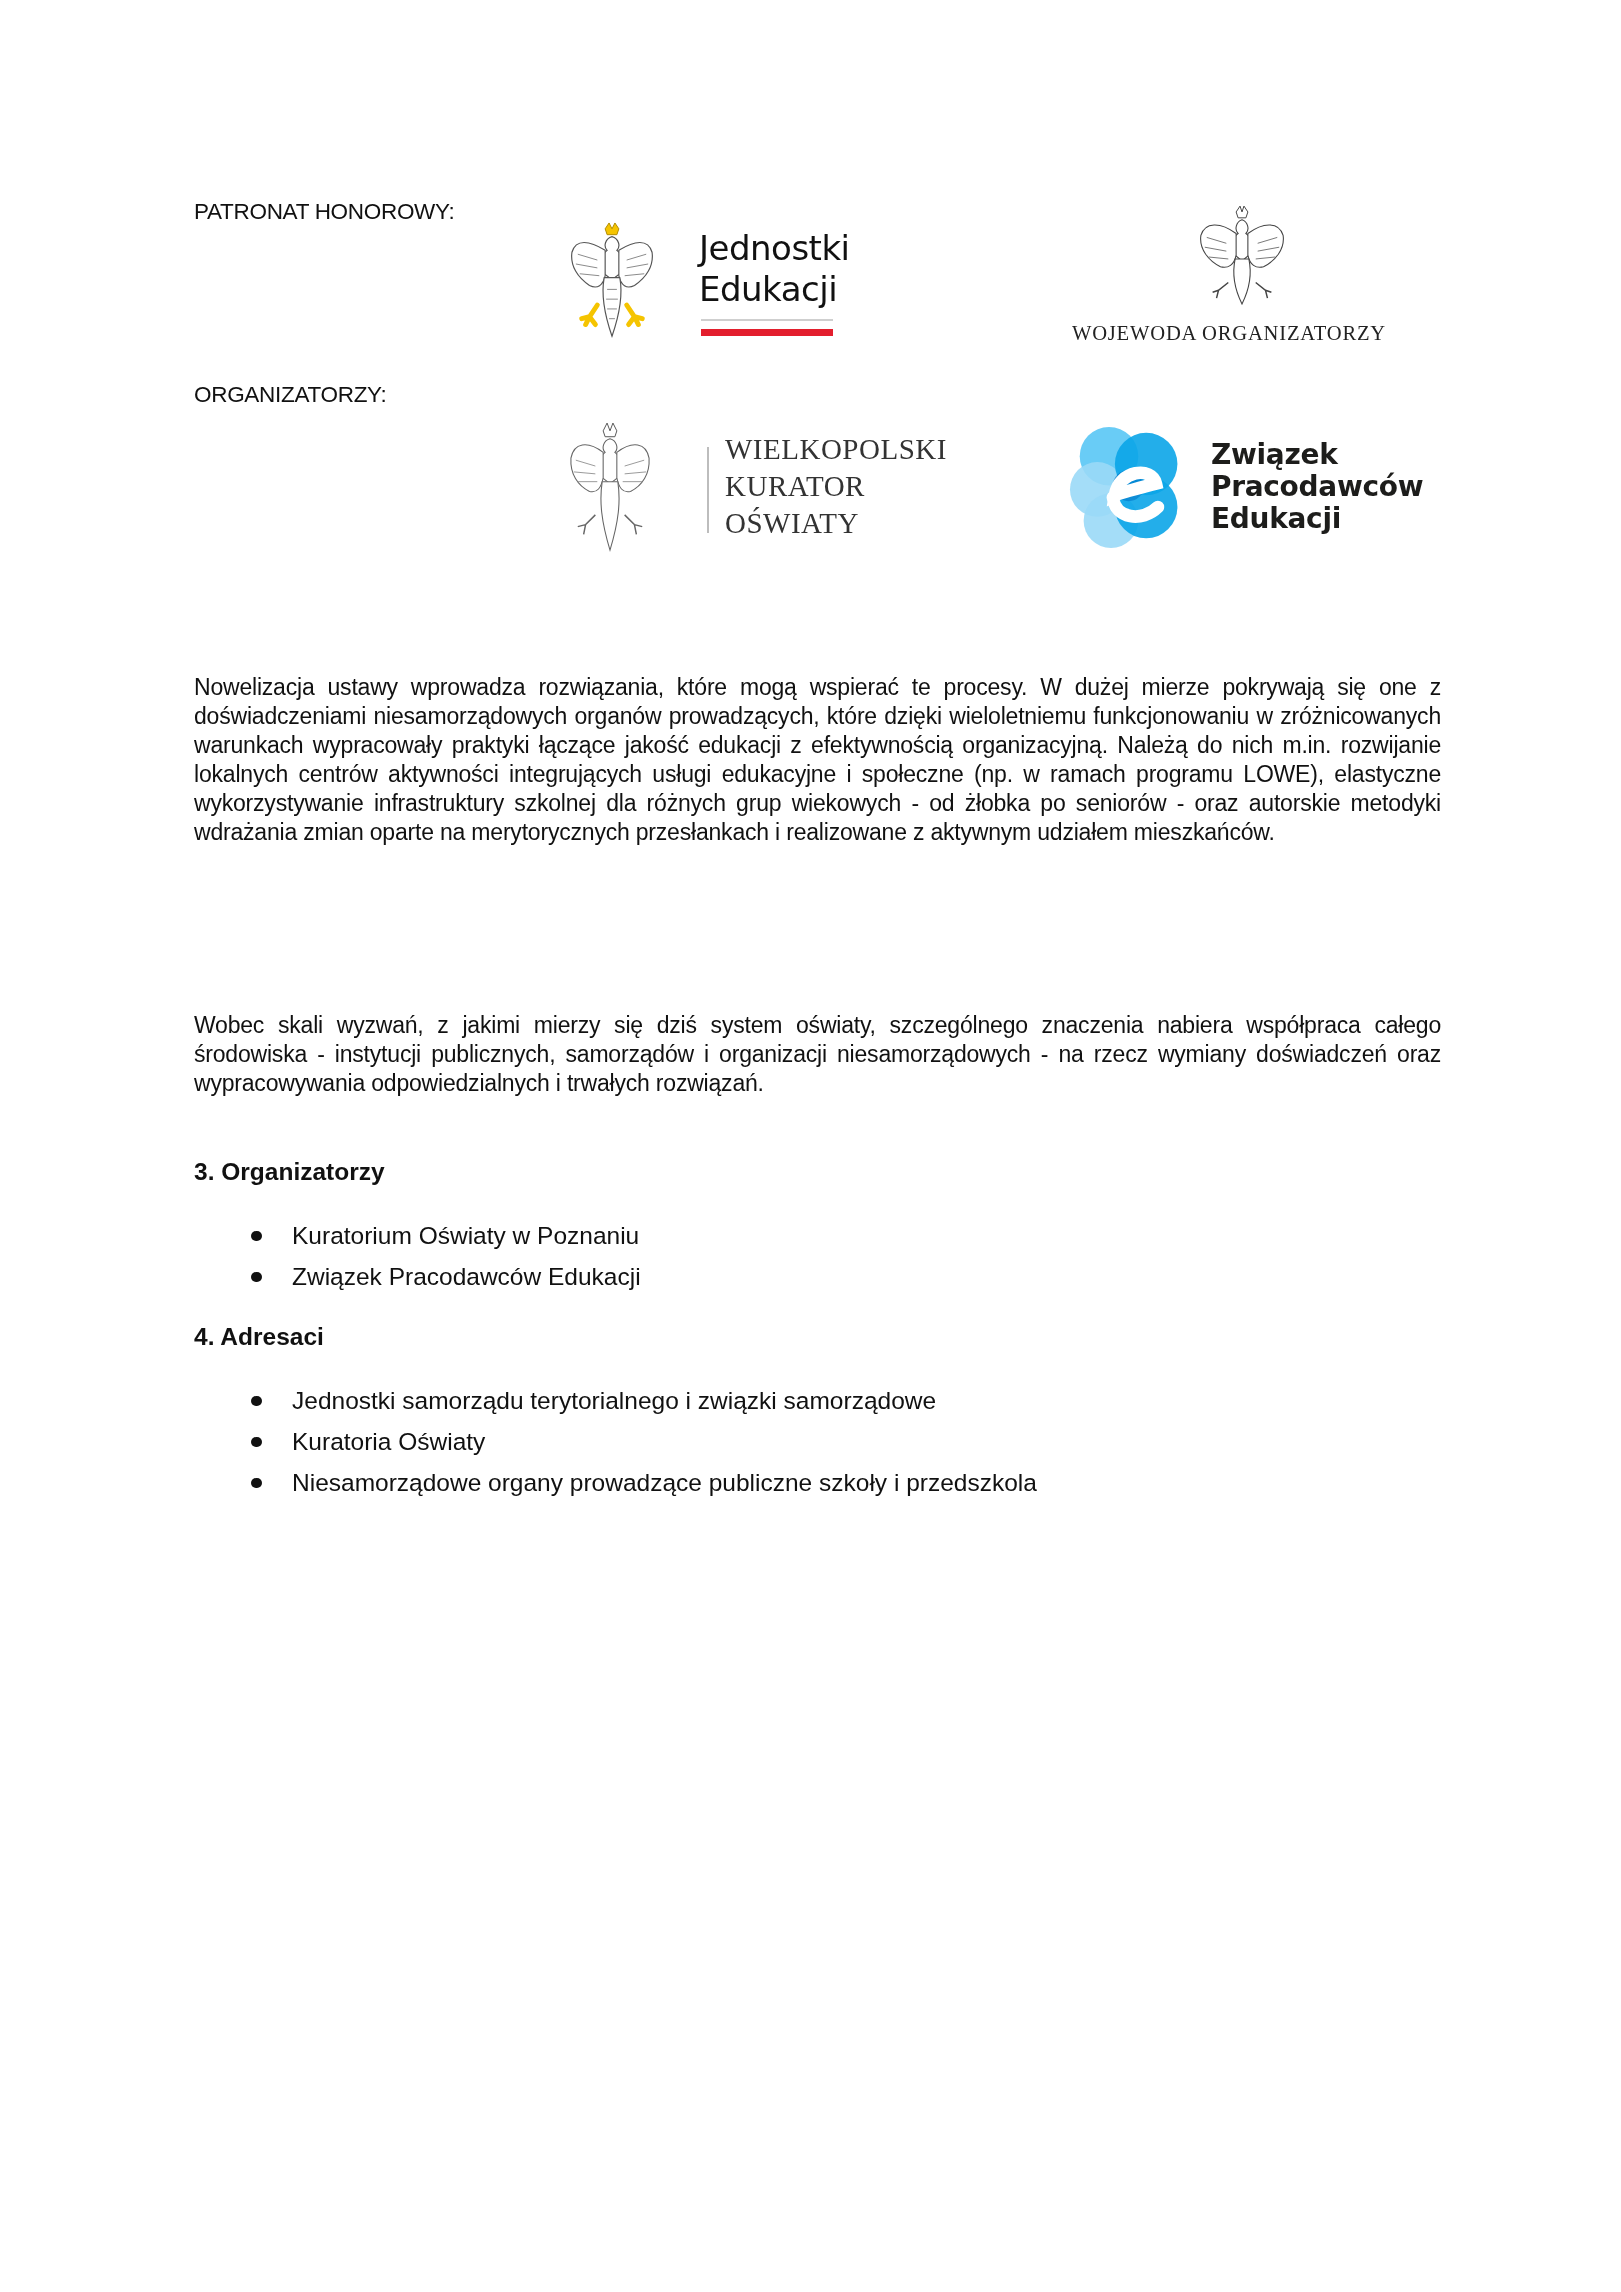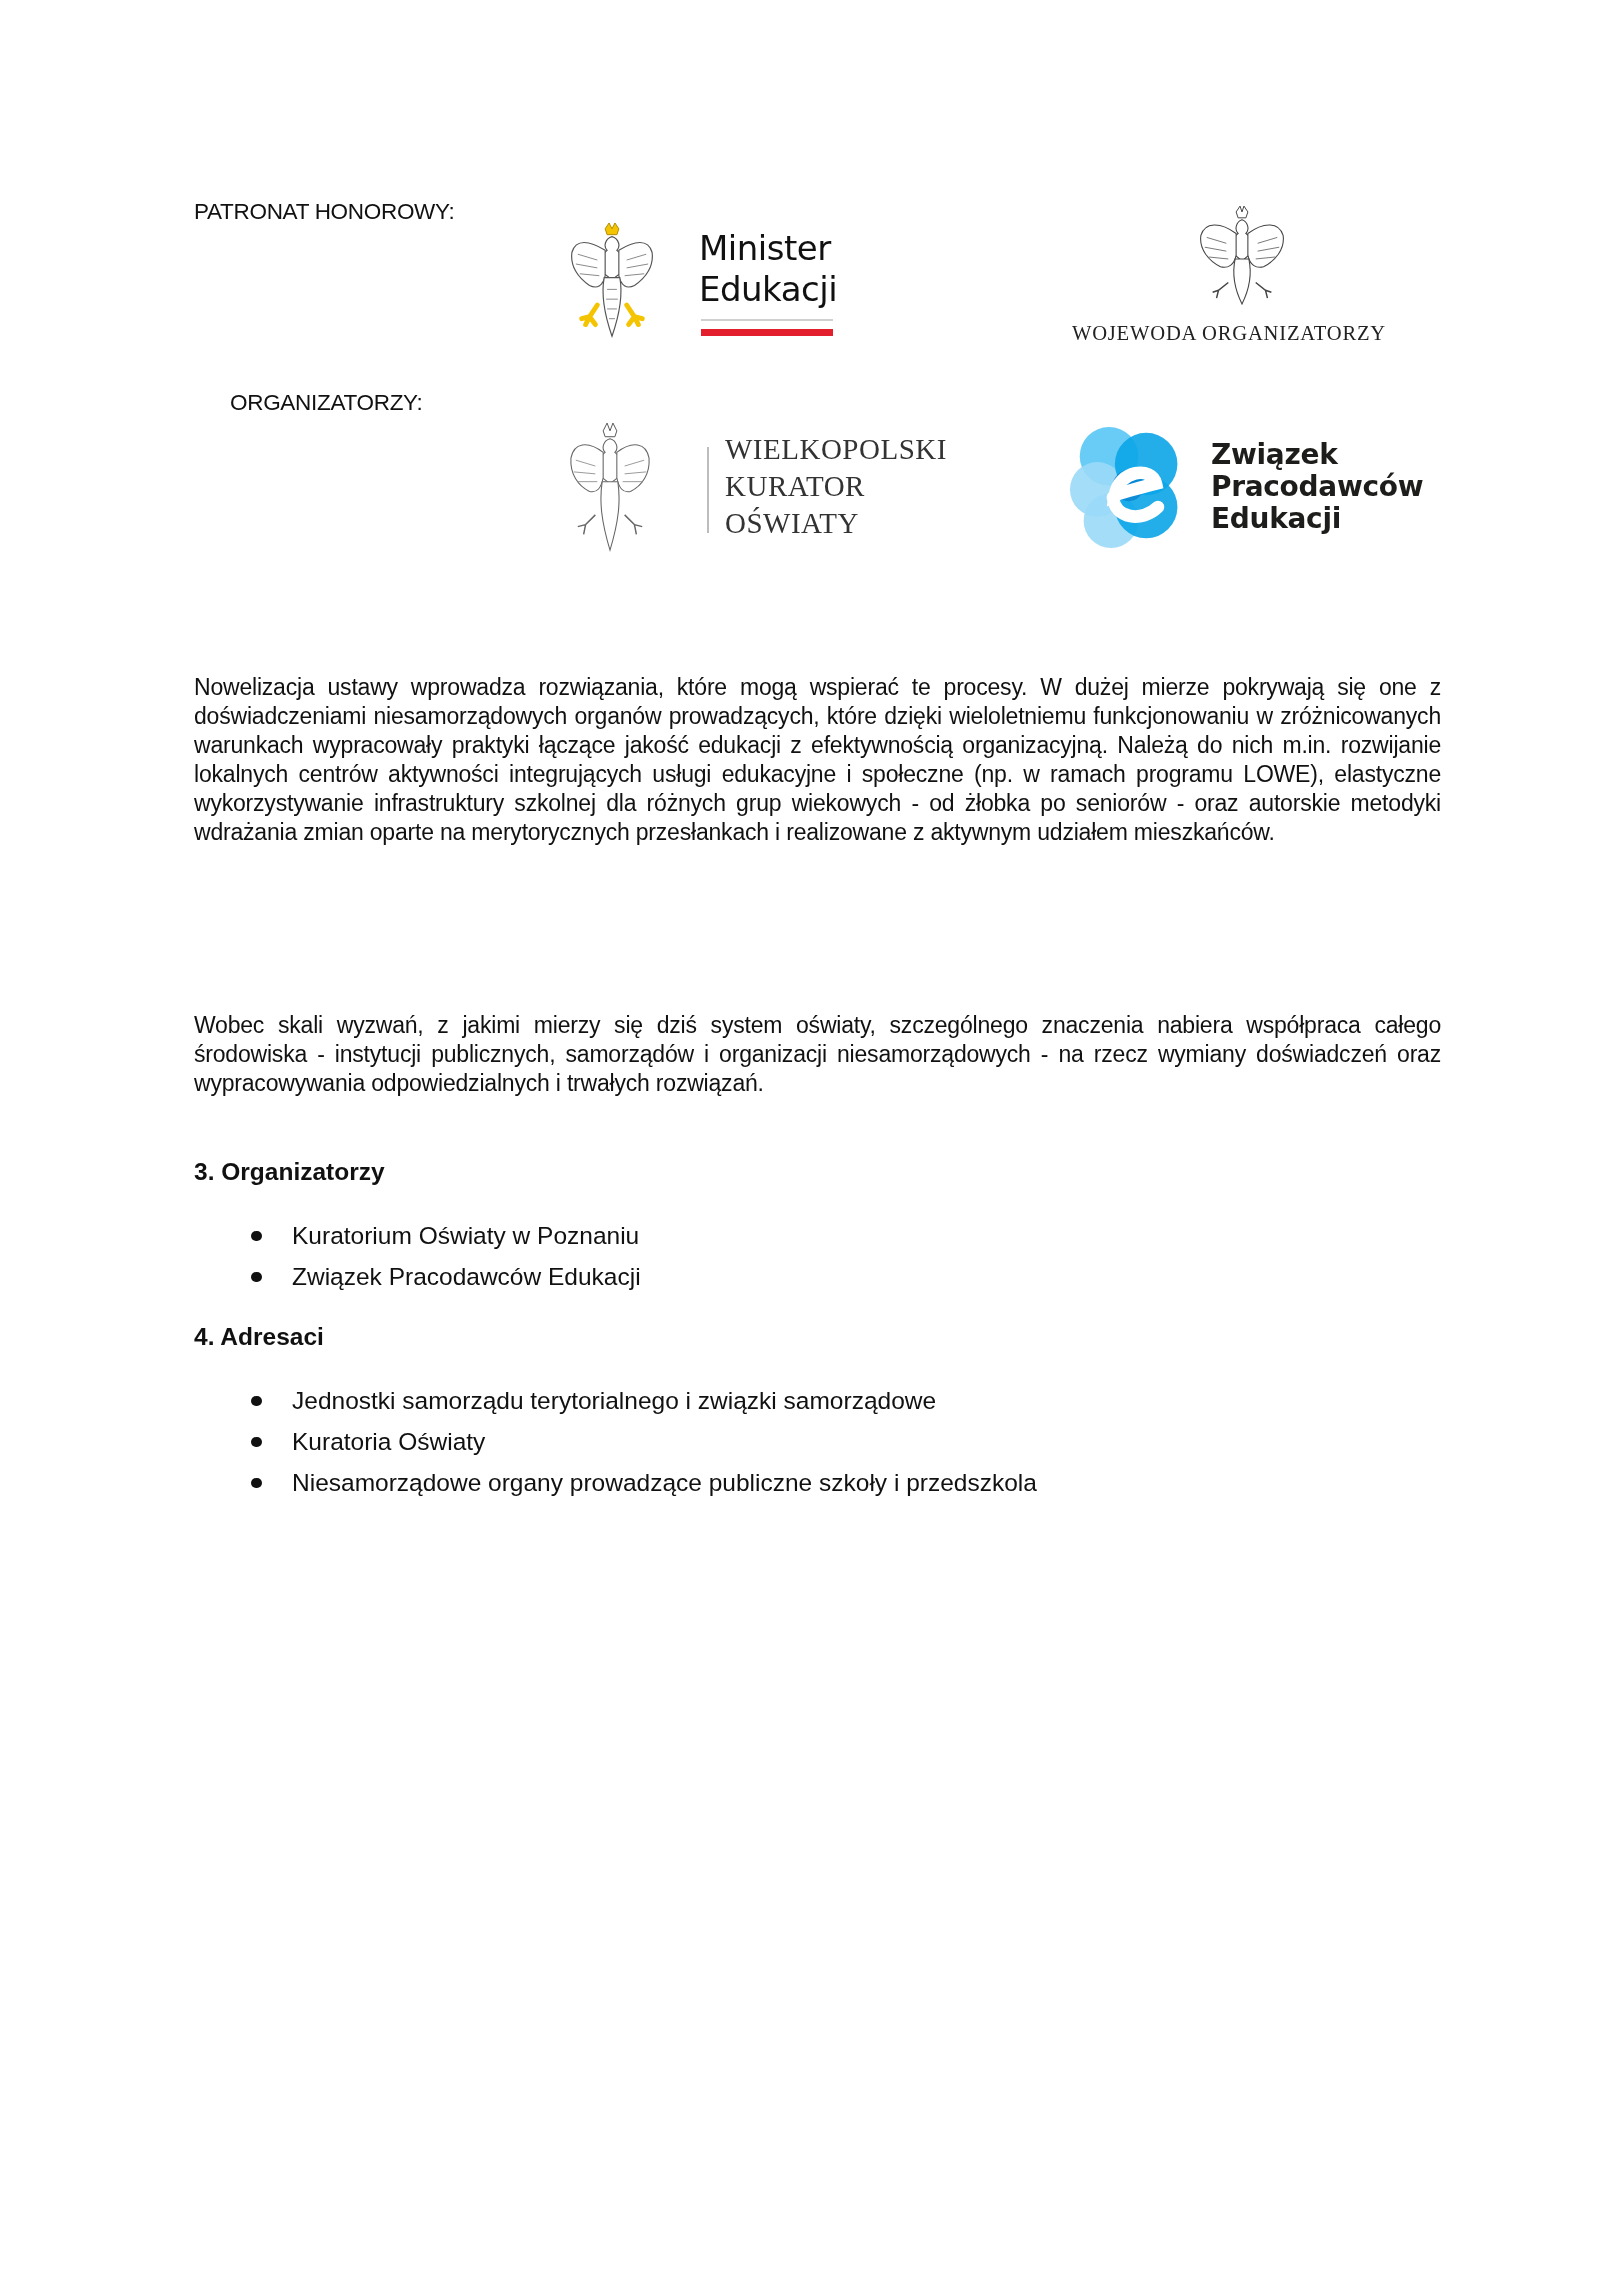--- a/index.html
+++ b/index.html
@@ -18,37 +18,37 @@
     .body-text p { margin: 0; }
     .heading { position: absolute; left: 194px; font-size: 24.5px; font-weight: bold; color: #111; }
     .blist { position: absolute; left: 251px; margin: 0; padding: 0; list-style: none; font-size: 24.5px; line-height: 41px; color: #111; }
     .blist li { position: relative; padding-left: 41px; }
     .blist li .bullet { position: absolute; left: 0; top: 15.7px; width: 10.8px; height: 10.8px; border-radius: 50%; background: #111; }
   </style>
 </head>
 <body>
 
 <div class="label" style="left:194px; top:199px;">PATRONAT HONOROWY:</div>
-<div class="label" style="left:194px; top:390px;margin-left:36px;">ORGANIZATORZY:</div>
+<div class="label" style="left:194px; top:382px;">ORGANIZATORZY:</div>
 
 <div class="logo" style="left:568px; top:221px; width:294px; height:127px;">
   <div class="eagle" style="position:absolute; left:0; top:0;">
     <svg width="88" height="127" viewBox="0 0 90 130">
       <polygon points="38,8 42,2 45,8 48,2 52,8 50,14 40,14" fill="#f5c400" stroke="#b08a00" stroke-width="1"></polygon>
       <path d="M45 16 C38 18 36 26 40 30 C34 34 33 46 37 54 L45 60 L53 54 C57 46 56 34 50 30 C54 26 52 18 45 16 Z" fill="#fff" stroke="#555" stroke-width="1.2"></path>
       <path d="M38 30 C22 20 8 18 4 32 C2 46 10 58 22 66 C30 70 36 66 38 56 Z" fill="#fff" stroke="#555" stroke-width="1.2"></path>
       <path d="M52 30 C68 20 82 18 86 32 C88 46 80 58 68 66 C60 70 54 66 52 56 Z" fill="#fff" stroke="#555" stroke-width="1.2"></path>
       <path d="M10 34 L30 40 M8 44 L30 48 M12 54 L32 56 M80 34 L60 40 M82 44 L60 48 M78 54 L58 56" stroke="#888" stroke-width="1"></path>
       <path d="M37 58 C34 74 36 92 45 118 C54 92 56 74 53 58 Z" fill="#fff" stroke="#555" stroke-width="1.2"></path>
       <path d="M40 70 L50 70 M39 80 L51 80 M40 90 L50 90 M42 100 L48 100" stroke="#888" stroke-width="1"></path>
       <path d="M30 86 L22 98 L14 100 M22 98 L18 106 M22 98 L28 106" stroke="#f5c400" stroke-width="5" fill="none" stroke-linecap="round"></path>
       <path d="M60 86 L68 98 L76 100 M68 98 L72 106 M68 98 L62 106" stroke="#f5c400" stroke-width="5" fill="none" stroke-linecap="round"></path>
     </svg>
   </div>
-  <div class="me-text" style="left:131px; top:7.8px;">Minister</div>
+  <div class="me-text" style="left:131px; top:7.8px;">Jednostki</div>
   <div class="me-text" style="left:131px; top:49px;">Edukacji</div>
   <div class="me-grey" style="left:133px; top:98px; width:132px;"></div>
   <div class="me-red" style="left:133px; top:108px; width:132px;"></div>
 </div>
 
 <div class="logo" style="left:1068px; top:204px; width:353px; height:147px;">
   <div class="eagle" style="position:absolute; left:127px; top:2px;">
     <svg width="94" height="102" viewBox="0 0 96 104">
       <polygon points="42,6 46,0 48,6 50,0 54,6 52,12 44,12" fill="#fff" stroke="#444" stroke-width="1"></polygon>
       <path d="M48 14 C42 16 40 24 44 28 C38 32 37 42 41 50 L48 56 L55 50 C59 42 58 32 52 28 C56 24 54 16 48 14 Z" fill="#fff" stroke="#444" stroke-width="1.1"></path>

